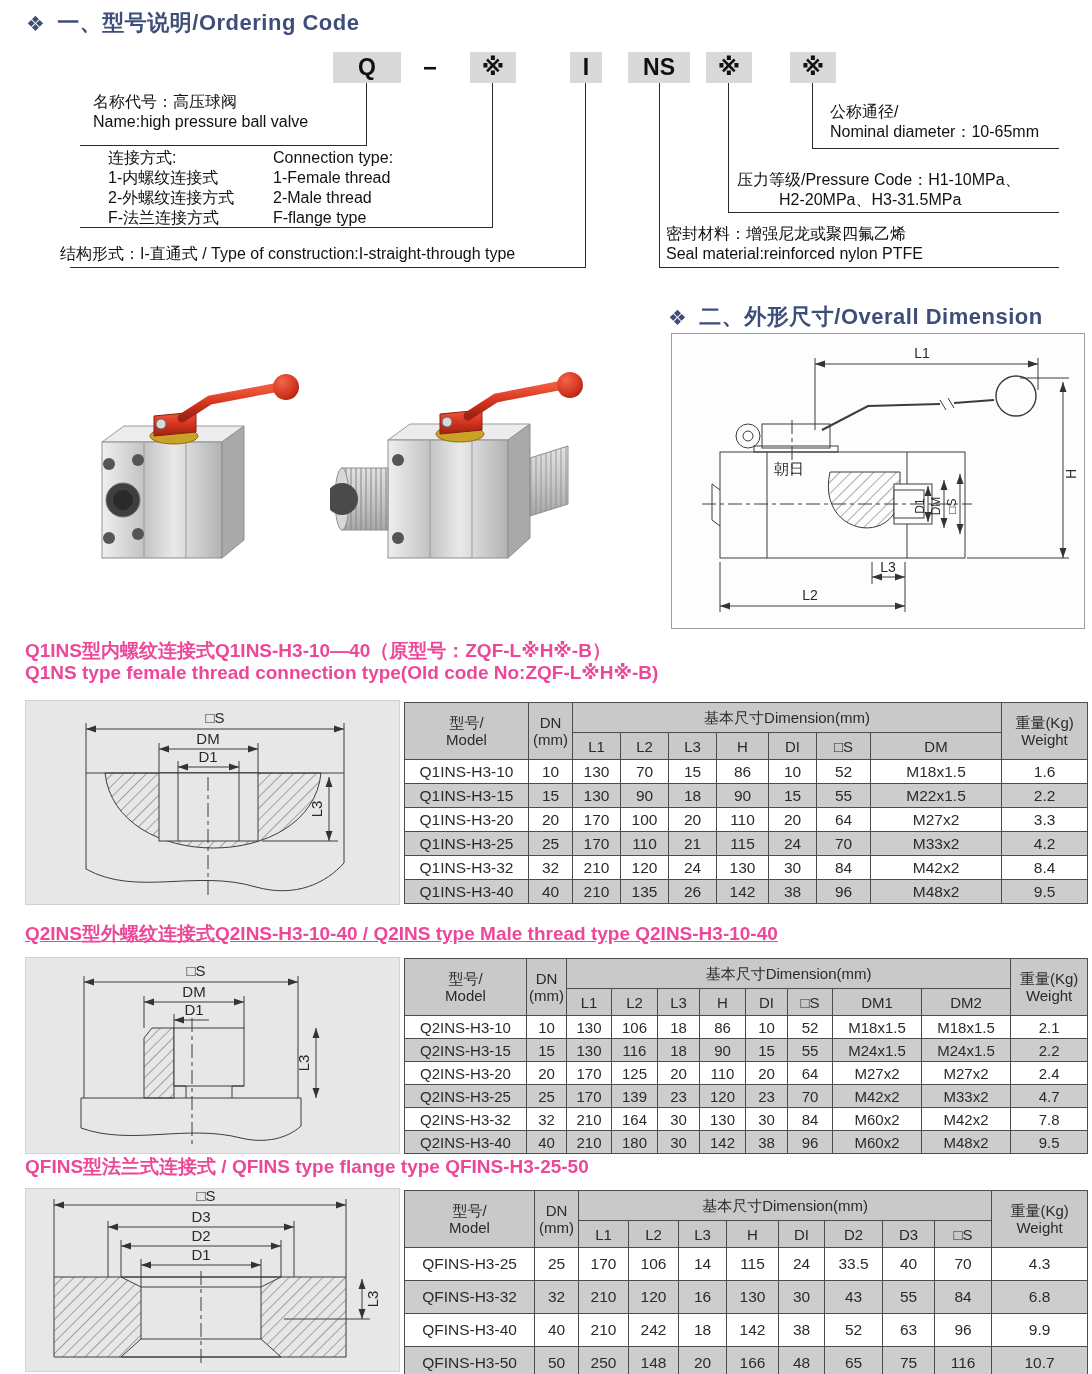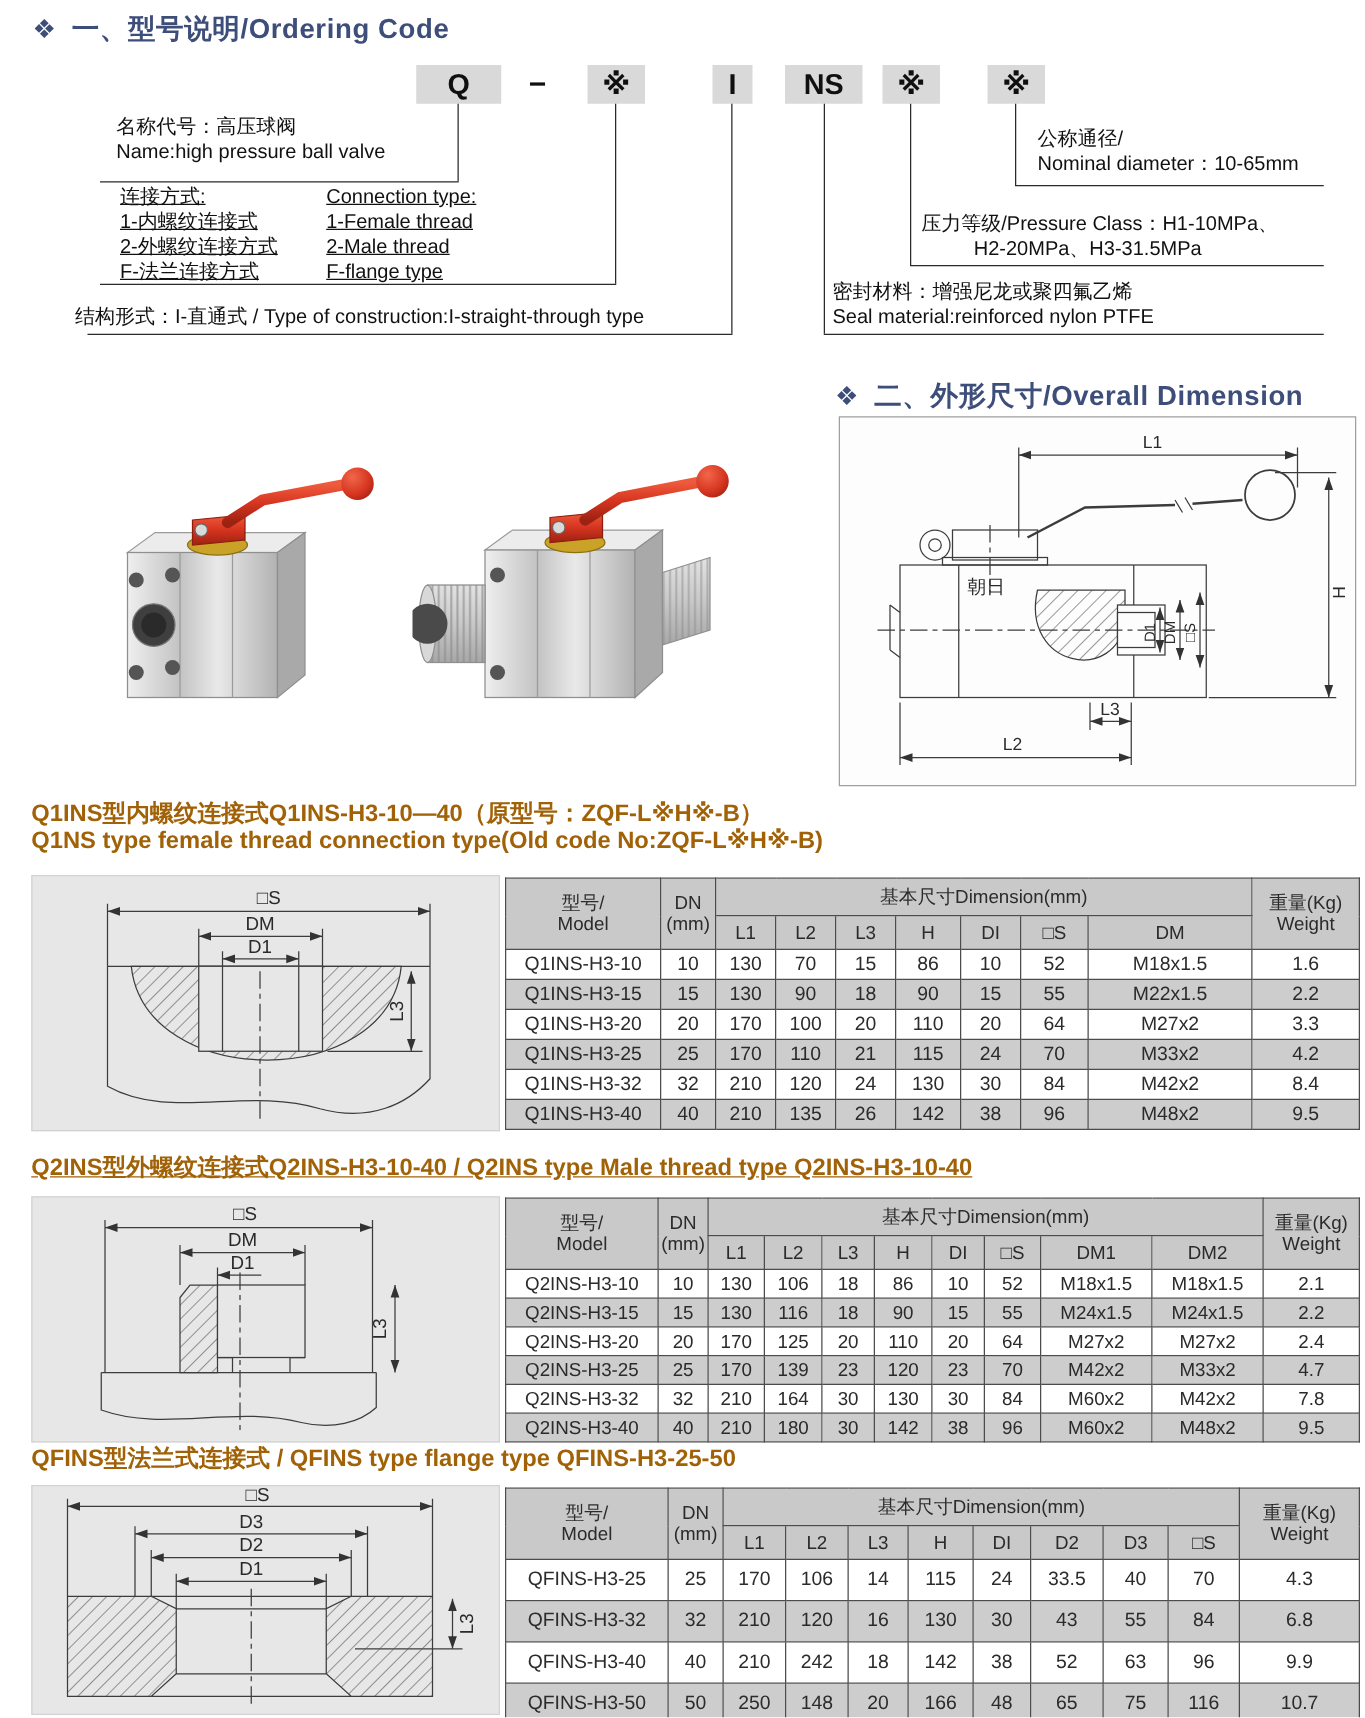--- a/index.html
+++ b/index.html
@@ -17,21 +17,21 @@
   .code-box { position:absolute; top:12px; height:31px; background:#d9d9d9;
               display:flex; align-items:center; justify-content:center;
               font-weight:bold; font-size:23px; color:#101010; }
   .code-dash { position:absolute; top:14px; font-weight:bold; font-size:24px; color:#101010; }
   .vline { position:absolute; width:1px; background:#2a2a2a; }
   .hline { position:absolute; height:1px; background:#2a2a2a; }
   .lbl { position:absolute; font-size:16px; line-height:20px; color:#111; white-space:nowrap; }
   .conn-grid { display:grid; grid-template-columns:165px auto; column-gap:0; }
 
   
-  .heading { position:absolute; font-weight:bold; font-size:19px; color:#a16207; white-space:nowrap; }
+  .heading { position:absolute; font-weight:bold; font-size:19px; color:#ec4899; white-space:nowrap; }
 
   
   .panel { position:absolute; background:#e7e7e7; border:1px solid #d2d2d2; }
   .dim-panel { position:absolute; background:#fdfdfd; border:1px solid #9f9f9f; }
 
   
   .tbl-wrap { position:absolute; }
   .spec { border-collapse:collapse; table-layout:fixed; width:683px; background:#fff; }
   .spec th, .spec td { border:1px solid #4c4c4c; text-align:center; vertical-align:middle;
                        font-weight:normal; padding:0; overflow:hidden; }
@@ -113,38 +113,38 @@
     <div class="hline" style="left:80px;  top:187px; width:413px;"></div>
     <div class="hline" style="left:70px;  top:227px; width:516px;"></div>
     <div class="hline" style="left:659px; top:227px; width:400px;"></div>
     <div class="hline" style="left:728px; top:172px; width:331px;"></div>
     <div class="hline" style="left:812px; top:108px; width:247px;"></div>
 
     <div class="lbl" style="left:93px; top:52px;">
       <div>名称代号：高压球阀</div>
       <div>Name:high pressure ball valve</div>
     </div>
-    <div class="lbl conn-grid" style="left:96px; top:108px;text-decoration:underline;">
+    <div class="lbl conn-grid" style="left:108px; top:108px;">
       <div>连接方式:</div>
       <div>Connection type:</div>
       <div>1-内螺纹连接式</div>
       <div>1-Female thread</div>
       <div>2-外螺纹连接方式</div>
       <div>2-Male thread</div>
       <div>F-法兰连接方式</div>
       <div>F-flange type</div>
     </div>
     <div class="lbl" style="left:60px; top:204px;">结构形式：I-直通式 / Type of construction:I-straight-through type</div>
 
     <div class="lbl" style="left:830px; top:62px;">
       <div>公称通径/</div>
       <div>Nominal diameter：10-65mm</div>
     </div>
     <div class="lbl" style="left:737px; top:130px;">
-      <div>压力等级/Pressure Class：H1-10MPa、</div>
+      <div>压力等级/Pressure Code：H1-10MPa、</div>
       <div style="padding-left:42px;">H2-20MPa、H3-31.5MPa</div>
     </div>
     <div class="lbl" style="left:666px; top:184px;">
       <div>密封材料：增强尼龙或聚四氟乙烯</div>
       <div>Seal material:reinforced nylon PTFE</div>
     </div>
   </div>
 
   <svg class="abs" style="left:82px; top:372px;" width="235" height="205" viewBox="0 0 235 205">
     <polygon points="20,70 140,70 162,54 42,54" fill="#ececec" stroke="#9a9a9a" stroke-width="1"></polygon>

